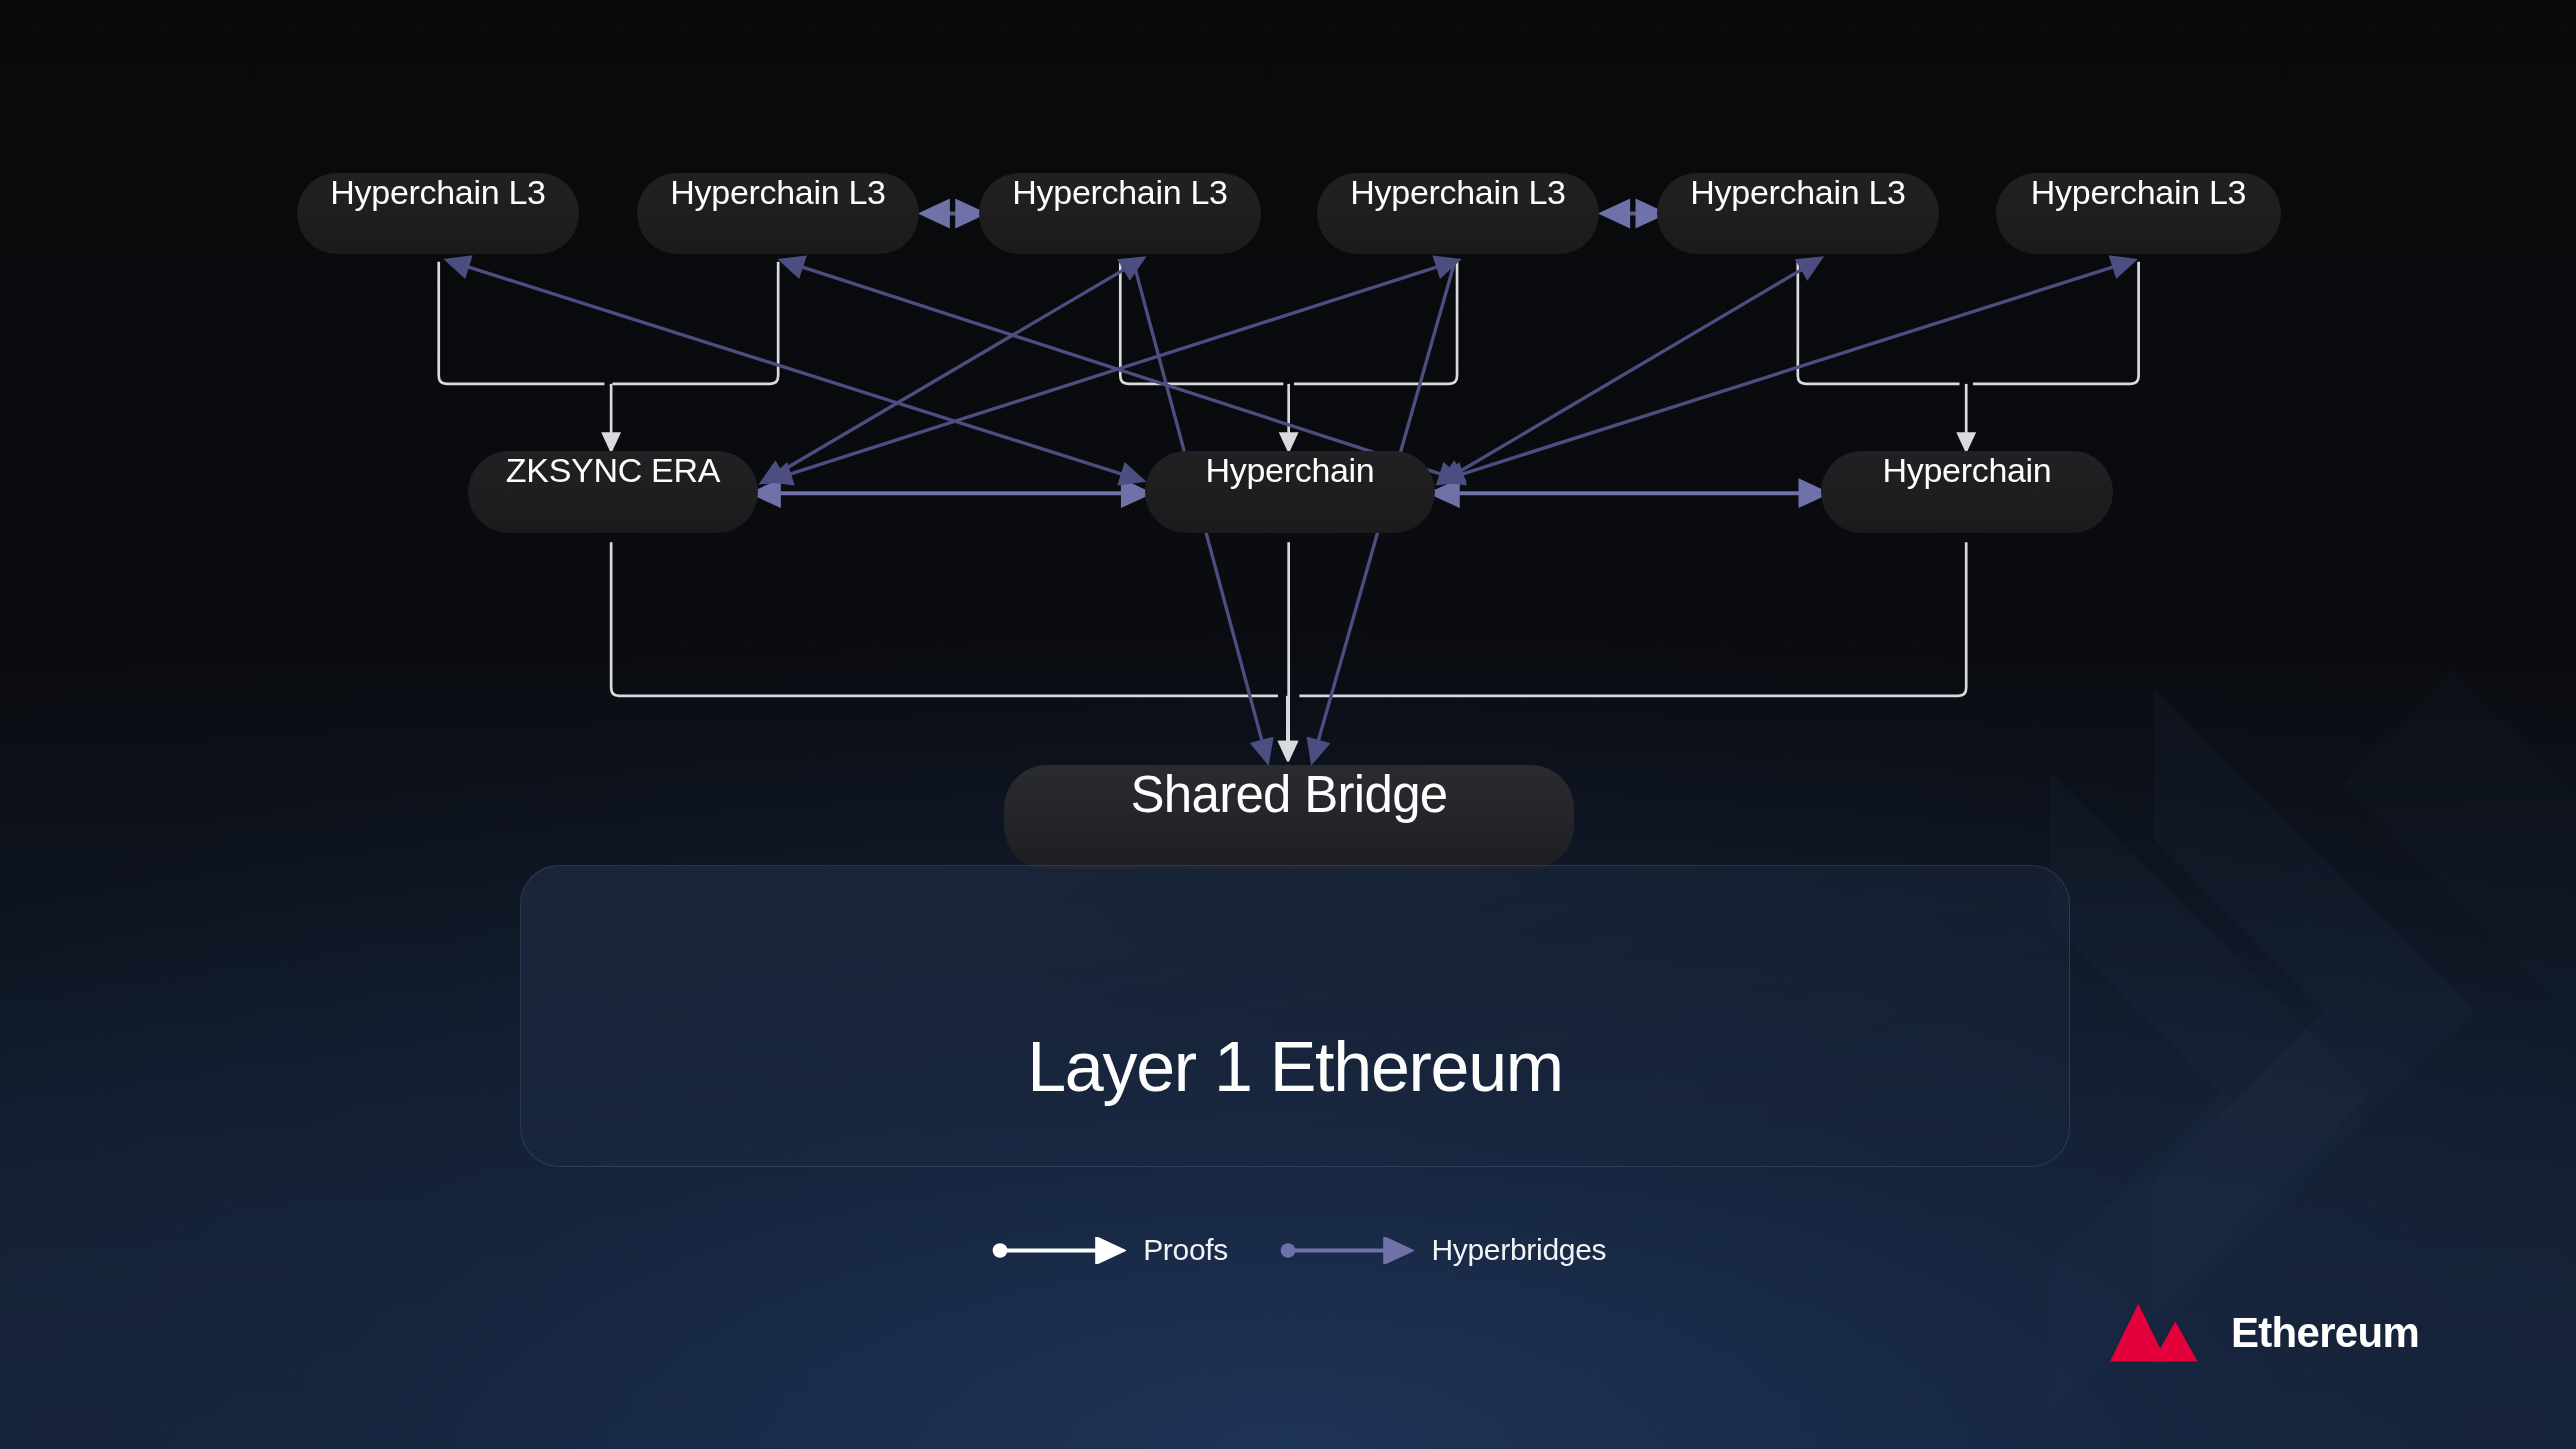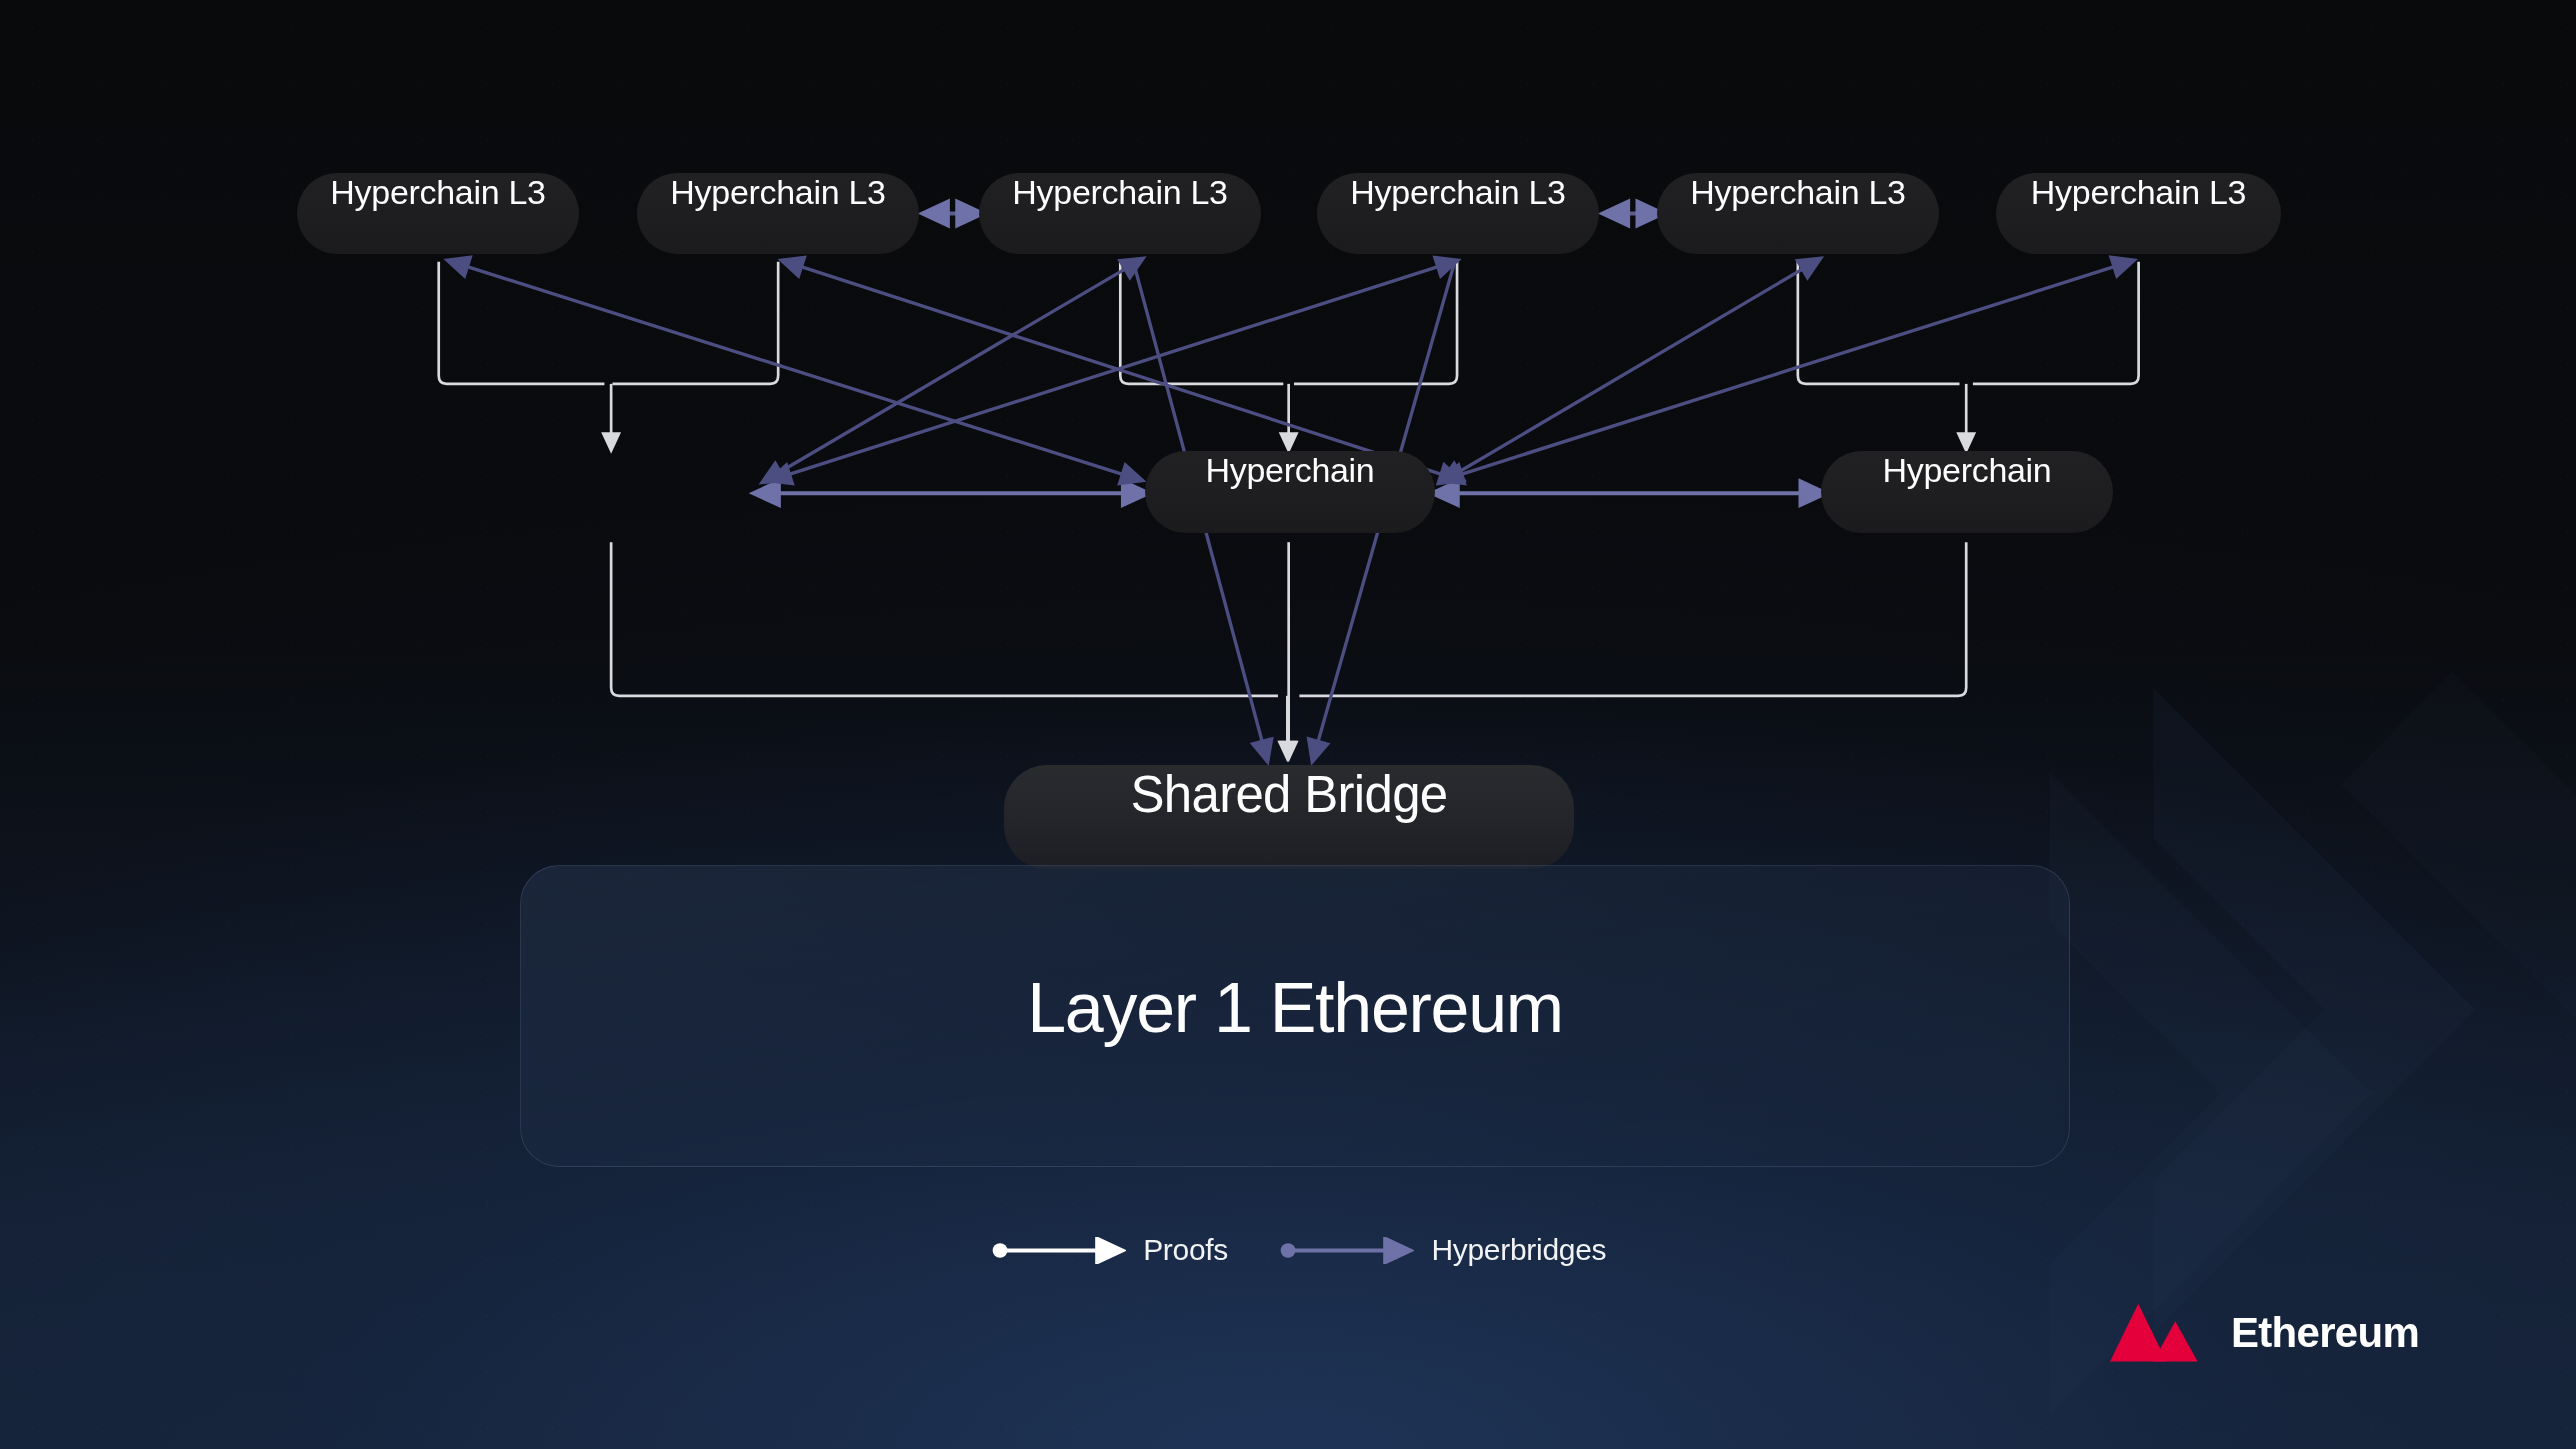--- a/index.html
+++ b/index.html
@@ -54,21 +54,21 @@
     border-radius: 43px;
     font-size: 51px;
     letter-spacing: -0.7px;
   }
   .node-l1 {
     background: linear-gradient(170deg, rgba(46,62,92,0.40) 0%, rgba(34,48,75,0.34) 42%, rgba(26,40,64,0.26) 100%);
     border: 1.3px solid rgba(126,145,178,0.20);
     border-radius: 39px;
     font-size: 70px;
     letter-spacing: -1.3px;
-    align-items: flex-start;
+    align-items: center;
     padding-top: 102px;
   }
 
   
   #legend {
     position: absolute;
     left: 0; right: 0;
     top: 1233px;
     display: flex;
     justify-content: center;
@@ -203,20 +203,23 @@
   <div class="node node-l3" style="left:1317px; top:173px; width:282px; height:81px;">
     <span>Hyperchain L3</span>
   </div>
   <div class="node node-l3" style="left:1657px; top:173px; width:282px; height:81px;">
     <span>Hyperchain L3</span>
   </div>
   <div class="node node-l3" style="left:1996px; top:173px; width:285px; height:81px;">
     <span>Hyperchain L3</span>
   </div>
 
+  <div class="node node-l2" style="left:468px;  top:451px; width:290px; height:82px;">
+    <span>ZKSYNC ERA</span>
+  </div>
   <div class="node node-l2" style="left:1145px; top:451px; width:290px; height:82px;">
     <span>Hyperchain</span>
   </div>
   <div class="node node-l2" style="left:1821px; top:451px; width:292px; height:82px;">
     <span>Hyperchain</span>
   </div>
 
   <div class="node node-bridge" style="left:1004px; top:765px; width:570px; height:104px;">
     <span>Shared Bridge</span>
   </div>

